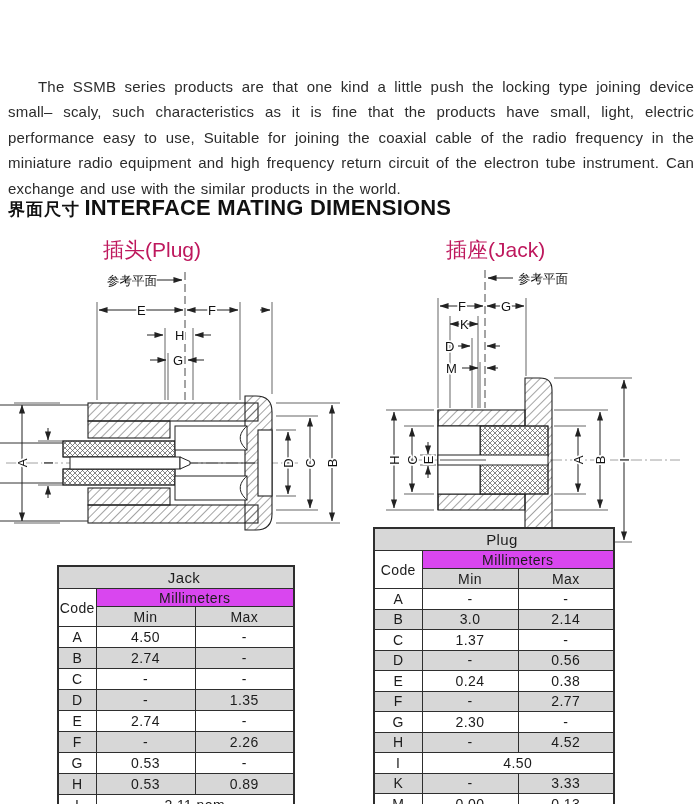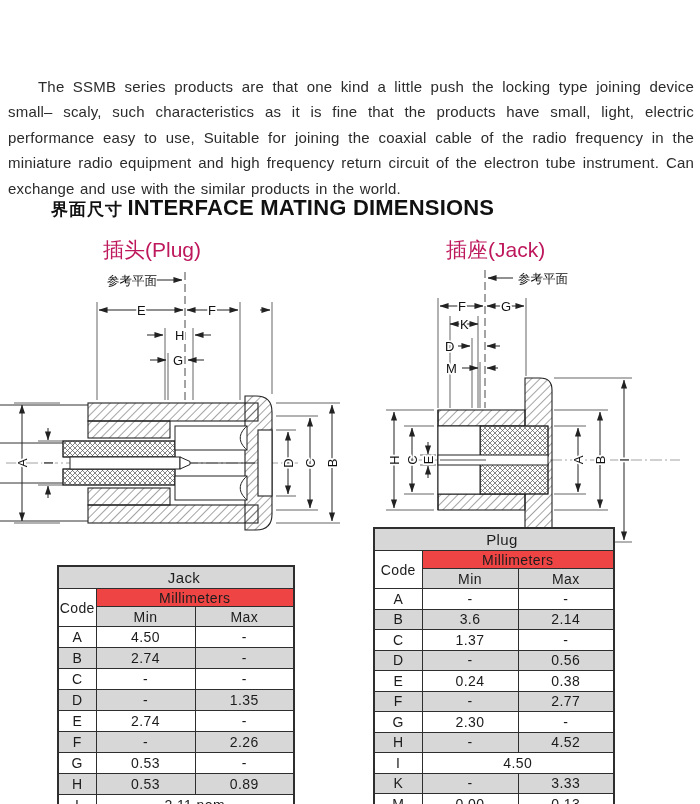--- a/index.html
+++ b/index.html
@@ -5,36 +5,36 @@
   html,body{margin:0;padding:0;background:#f2f2f2;}
   .page{
     position:relative;width:700px;height:804px;background:#ffffff;
     font-family:"Liberation Sans",sans-serif;color:#1e1e1e;overflow:hidden;
     margin:0 auto;
   }
   .para{position:absolute;left:8px;width:686px;text-align:justify;text-indent:2em;}
   .para-zh{top:6px;font-size:15.5px;line-height:26px;letter-spacing:0.5px;color:#222;}
   .para-en{top:59px;font-size:15px;line-height:25.4px;letter-spacing:0.2px;word-spacing:1px;color:#2b2b2b;}
   .heading{position:absolute;left:8px;top:195px;font-weight:bold;color:#111;white-space:nowrap;}
-  .heading .zh{font-size:17px;letter-spacing:1px;margin-left:43px;}
+  .heading .zh{font-size:17px;letter-spacing:1px;}
   .heading .en{font-size:22px;letter-spacing:0.2px;}
   .diagram-caption{position:absolute;top:236px;font-size:21px;color:#be185d;}
   .cap-plug{left:103px;}
   .cap-jack{left:446px;}
   svg text{font-family:"Liberation Sans",sans-serif;font-size:13px;fill:#111;
     paint-order:stroke;stroke:#ffffff;stroke-width:3.5px;stroke-linejoin:round;}
   svg text.cjk{font-size:12.5px;stroke-width:2.5px;}
   
   table.dims{position:absolute;border-collapse:collapse;background:#fff;
     font-size:14px;color:#1c1c1c;letter-spacing:0.4px;table-layout:fixed;}
   table.dims th,table.dims td{border:1px solid #2e2e2e;text-align:center;
     font-weight:normal;padding:0;overflow:hidden;}
   table.dims{border:2px solid #2e2e2e;}
   table.dims .title-row th{height:21px;background:#d7d7d7;font-size:15px;padding-left:16px;}
-  table.dims .unit-row th{height:17px;background:#ef4444;}
+  table.dims .unit-row th{height:17px;background:#d946ef;}
   table.dims .minmax-row th{height:19px;background:#d7d7d7;}
   table.dims th.code-h{background:#ffffff;}
   table.jack-t{left:57px;top:565px;width:236px;}
   table.plug-t{left:373px;top:527px;width:240px;}
   table.jack-t tbody td{height:20px;}
   table.plug-t tbody td{height:19.5px;}
   table.dims tbody tr.shade td{background:#d7d7d7;}
 </style>
 </head>
 <body>
@@ -333,21 +333,21 @@
       </tr>
     </thead>
     <tbody id="plug-tbody">
         <tr>
           <td>A</td>
           <td>-</td>
           <td>-</td>
         </tr>
         <tr class="shade">
           <td>B</td>
-          <td>3.6</td>
+          <td>3.0</td>
           <td>2.14</td>
         </tr>
         <tr>
           <td>C</td>
           <td>1.37</td>
           <td>-</td>
         </tr>
         <tr class="shade">
           <td>D</td>
           <td>-</td>

